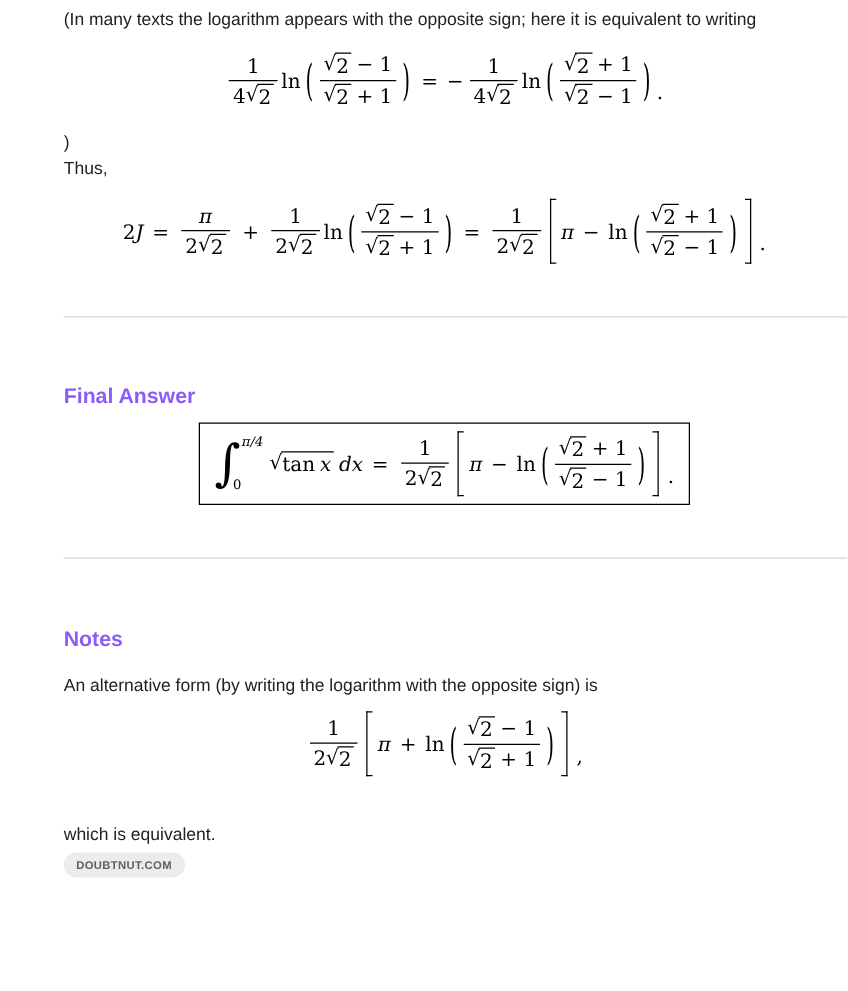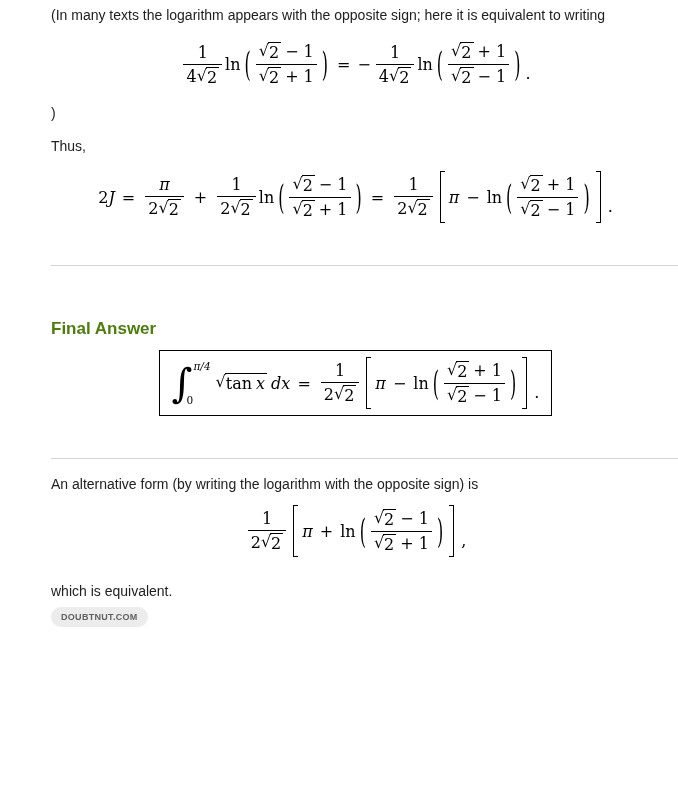--- a/index.html
+++ b/index.html
@@ -7,26 +7,26 @@
   body {
     width:678px; height:793px; overflow:hidden;
     font-family:"Liberation Sans", sans-serif;
     color:#212121;
   }
   .page { padding:0 18px 0 51px; }
 
   
   .body-text { font-size:14px; line-height:21px; color:#212121; }
   .p-intro { padding-top:5px; }
-  .p-thus { margin-top:12px; }
+  .p-thus { margin-top:0; }
   .p-therefore { margin-top:15px; }
   .p-alt { margin-top:15px; }
-  .p-equiv { margin-top:24px; }
+  .p-equiv { margin-top:36px; }
   .p-agree { margin-top:9px; line-height:26px; }
-  h2 { font-size:17px; line-height:22px; font-weight:700; color:#4d7c0f; }
+  h2 { font-size:17px; line-height:22px; font-weight:700; color:#8b5cf6; }
   .h-final { margin-top:52px; }
   .h-notes { margin-top:54px; }
   .divider { border:none; border-top:1px solid #d4d4d4; height:0; margin-right:-18px; }
   .div1 { margin-top:42px; }
   .div2 { margin-top:42px; }
 
   
   .math { display:flex; justify-content:center; align-items:center;
           font-family:"DejaVu Serif", serif; font-size:16px; color:#000; }
   .f1 { margin-top:16px; margin-bottom:16px; }
@@ -290,20 +290,21 @@
         </span>
         <span class="bp">)</span>
         <span class="rbk"></span>
         <span class="pd">.</span>
       </span>
     </span>
   </div>
 
   <hr class="divider div2">
 
+  <h2 class="h-notes">Notes</h2>
   <p class="body-text p-alt">An alternative form (by writing the logarithm with the opposite sign) is</p>
 
   <div class="math f4">
     <span class="mr">
       <span class="fr">
         <span class="nu">
             <span>1</span>
           </span>
         <span class="de">
             <span>2</span>

